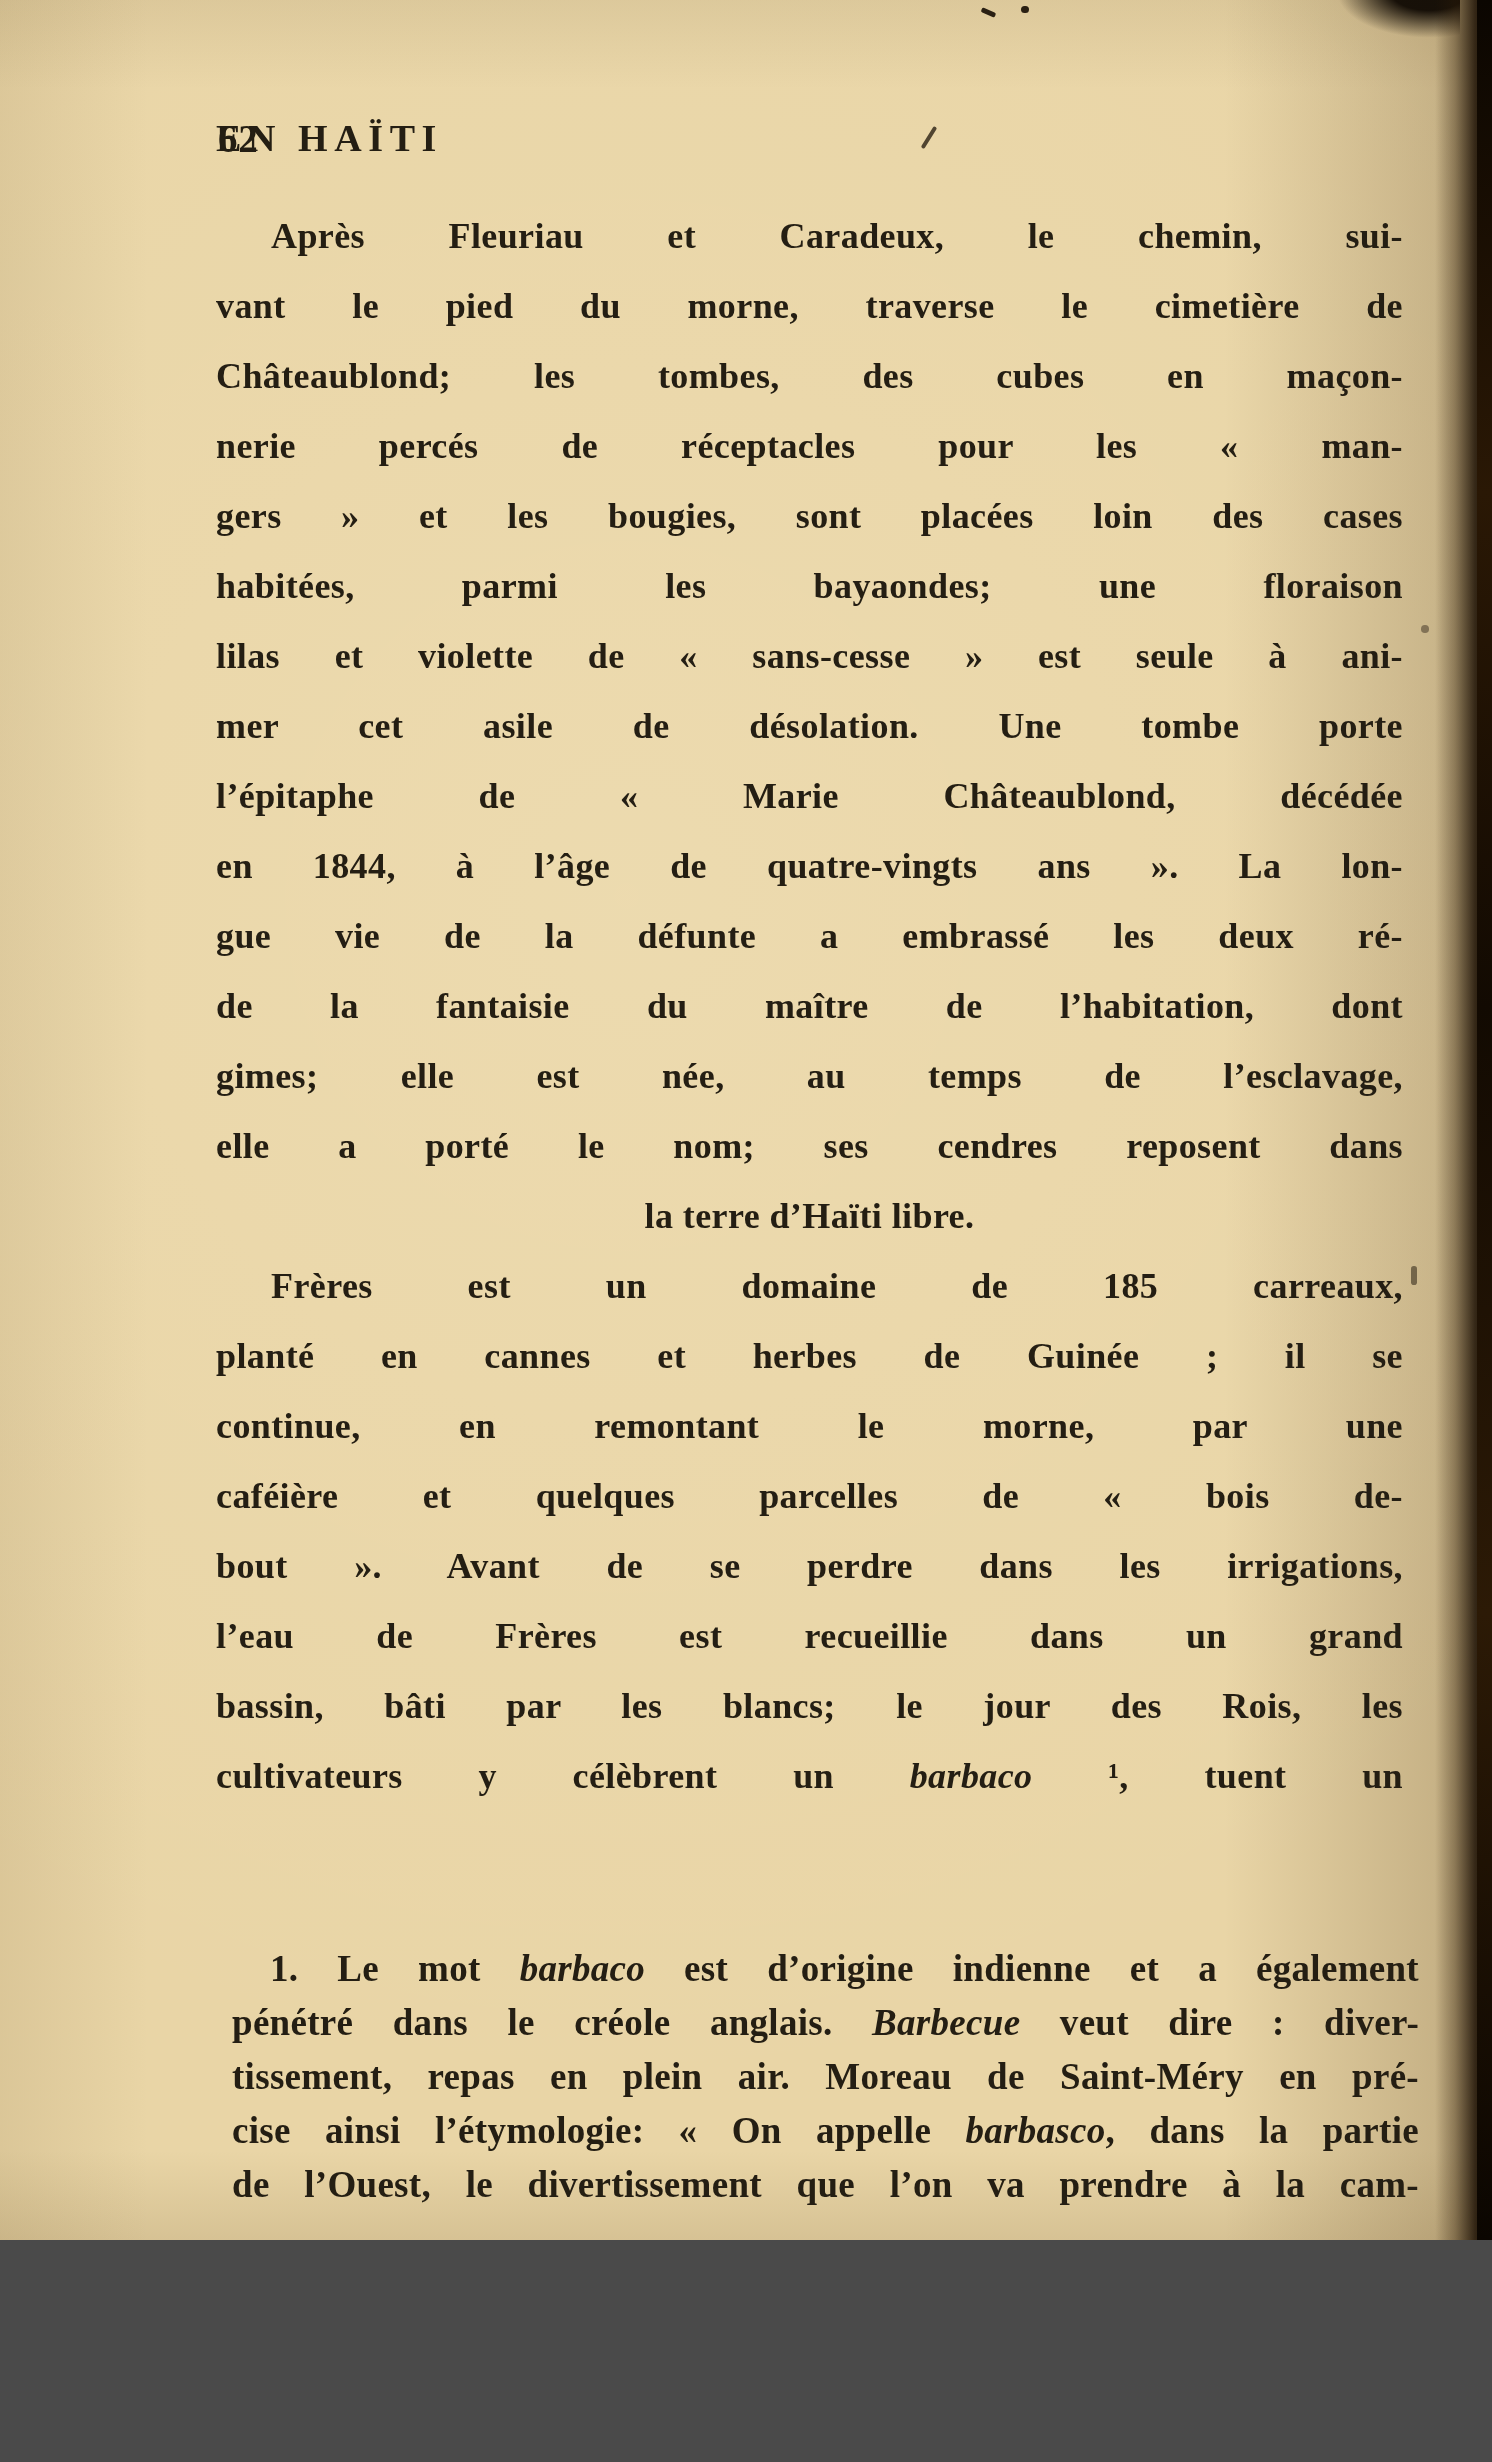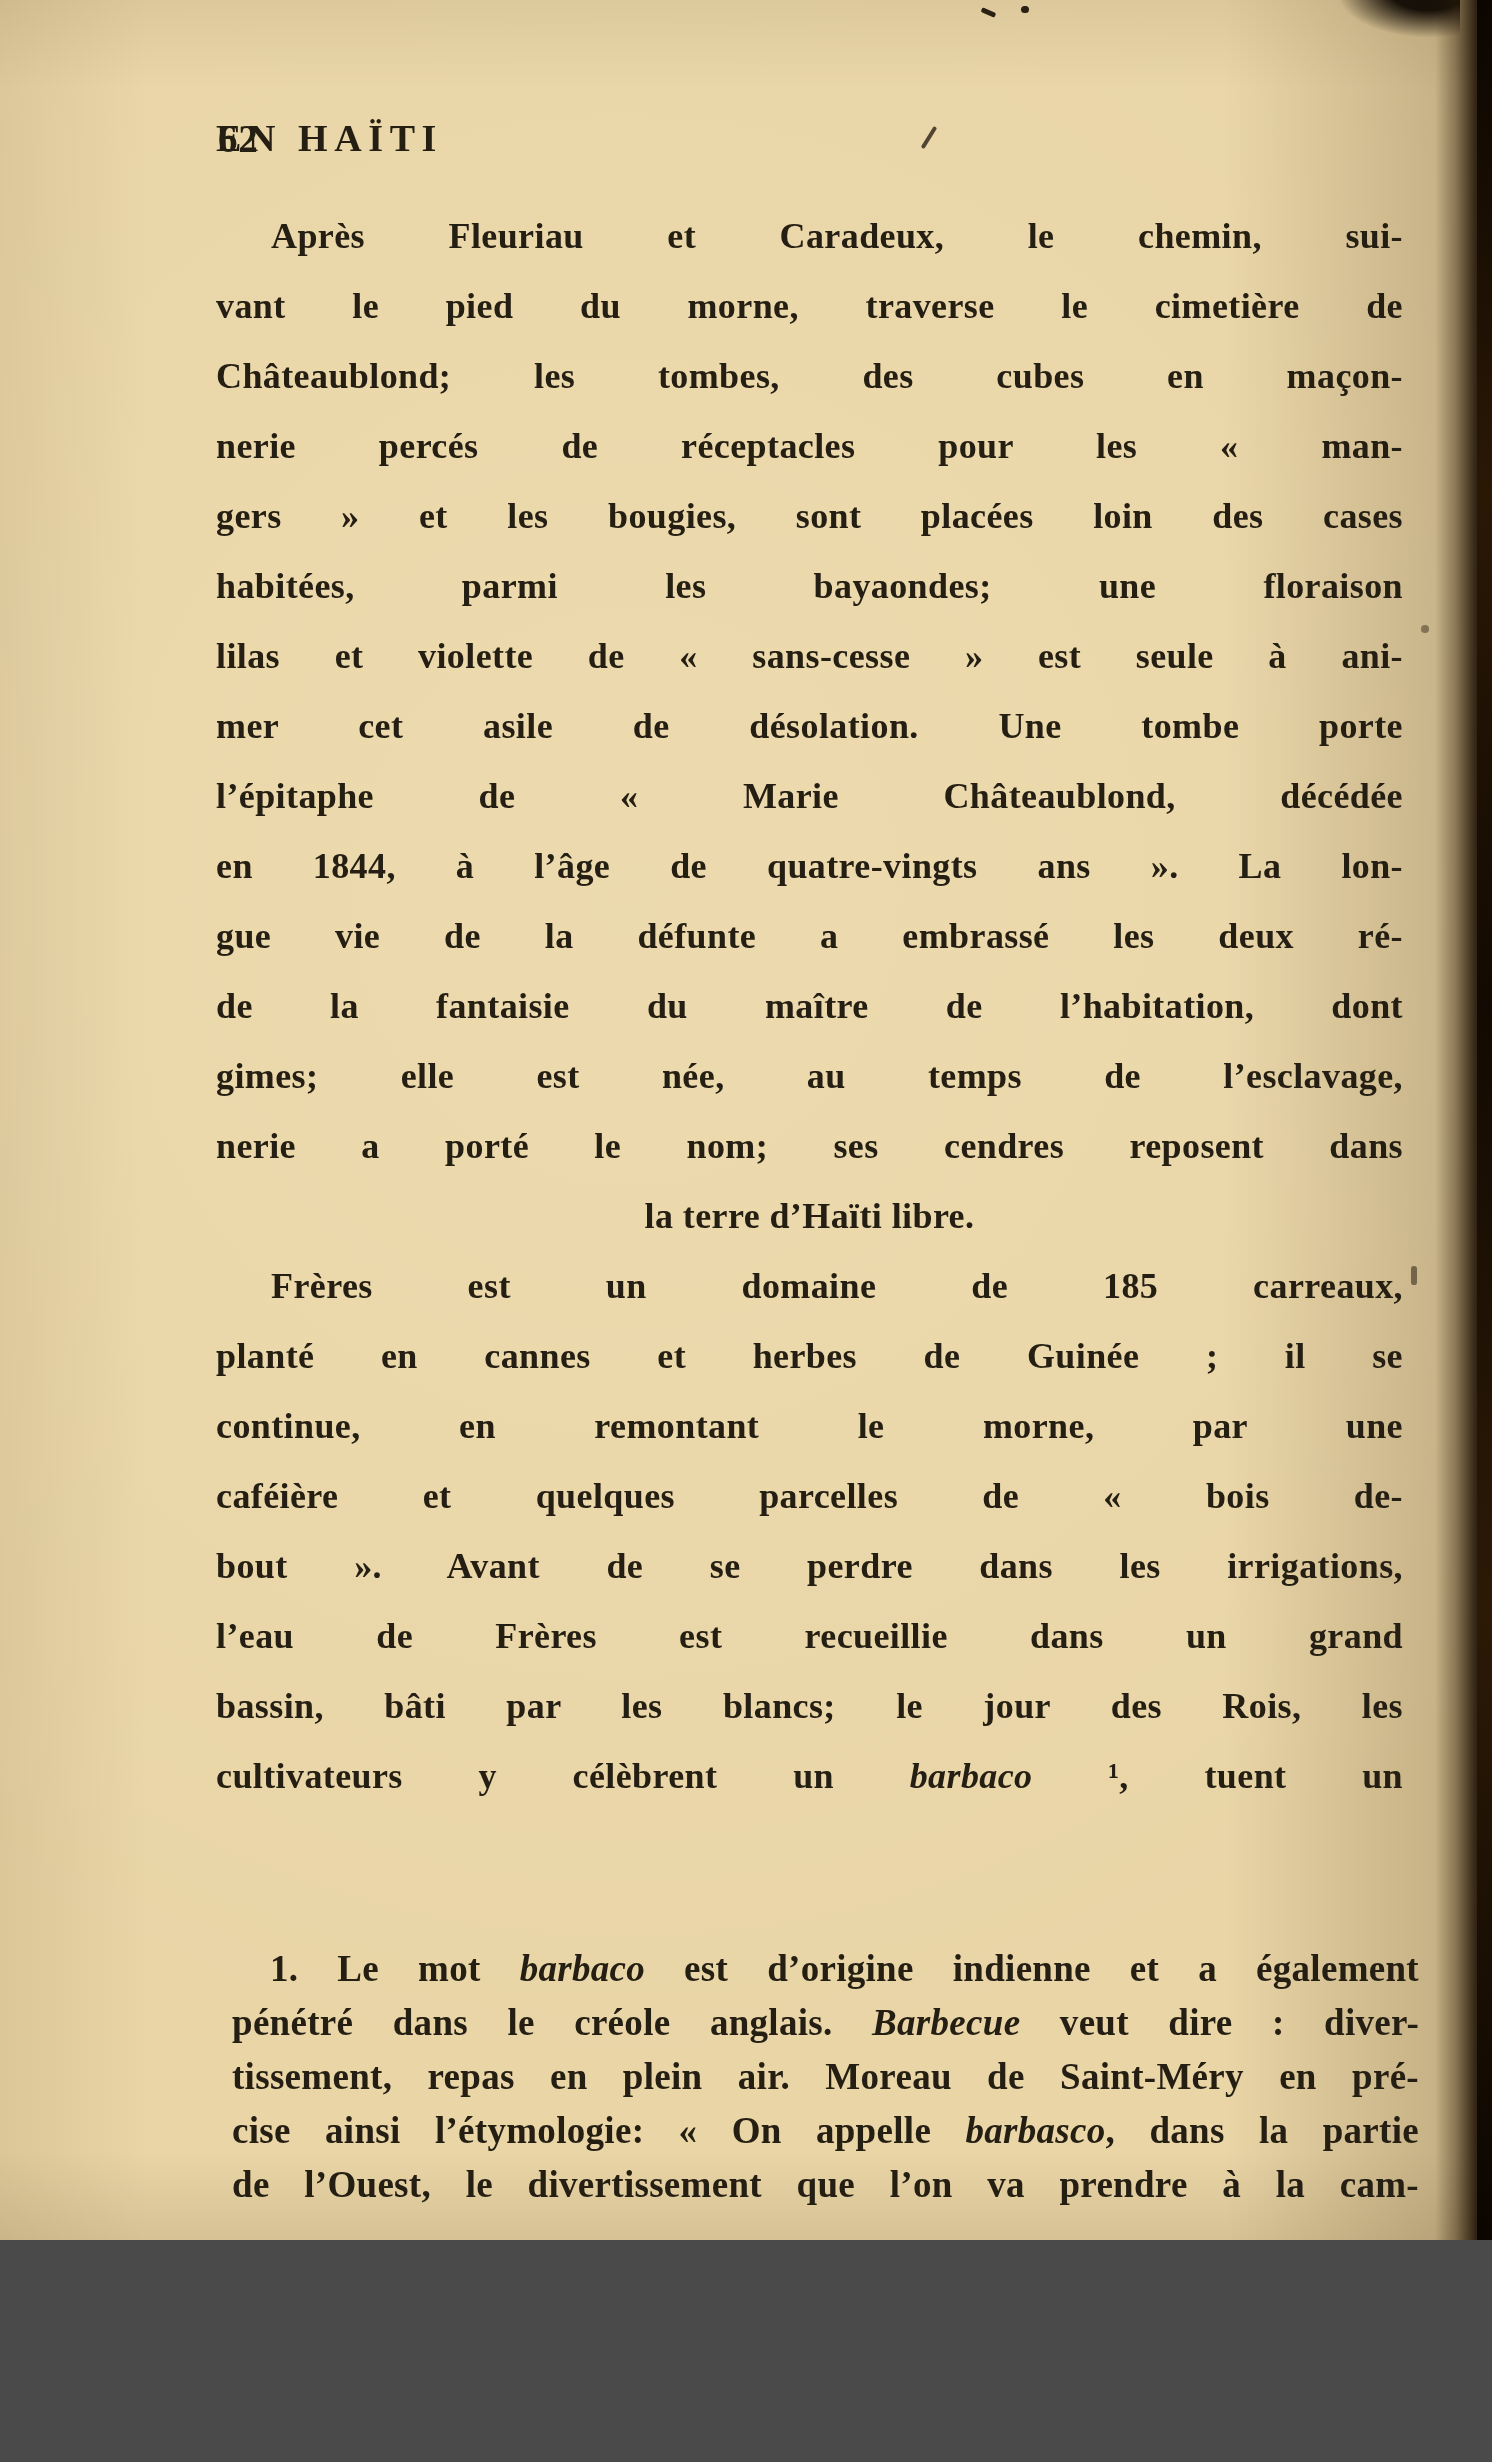--- a/index.html
+++ b/index.html
@@ -87,21 +87,21 @@
         <div class="line j">nerie percés de réceptacles pour les « man-</div>
         <div class="line j">gers » et les bougies, sont placées loin des cases</div>
         <div class="line j">habitées, parmi les bayaondes; une floraison</div>
         <div class="line j">lilas et violette de « sans-cesse » est seule à ani-</div>
         <div class="line j">mer cet asile de désolation. Une tombe porte</div>
         <div class="line j">l’épitaphe de « Marie Châteaublond, décédée</div>
         <div class="line j">en 1844, à l’âge de quatre-vingts ans ». La lon-</div>
         <div class="line j">gue vie de la défunte a embrassé les deux ré-</div>
         <div class="line j">de la fantaisie du maître de l’habitation, dont</div>
         <div class="line j">gimes; elle est née, au temps de l’esclavage,</div>
-        <div class="line j">nerie a porté le nom; ses cendres reposent dans</div>
+        <div class="line j">elle a porté le nom; ses cendres reposent dans</div>
         <div class="line nj">la terre d’Haïti libre.</div>
       </div>
       <div>
         <div class="line j indent">Frères est un domaine de 185 carreaux,</div>
         <div class="line j">planté en cannes et herbes de Guinée ; il se</div>
         <div class="line j">continue, en remontant le morne, par une</div>
         <div class="line j">caféière et quelques parcelles de « bois de-</div>
         <div class="line j">bout ». Avant de se perdre dans les irrigations,</div>
         <div class="line j">l’eau de Frères est recueillie dans un grand</div>
         <div class="line j">bassin, bâti par les blancs; le jour des Rois, les</div>

